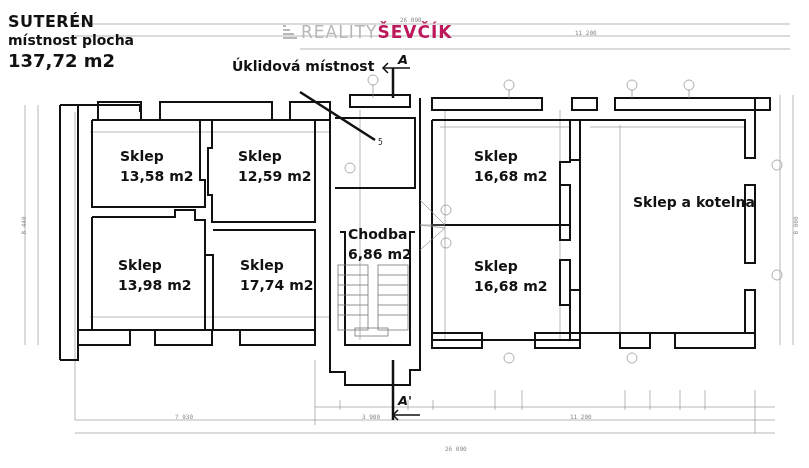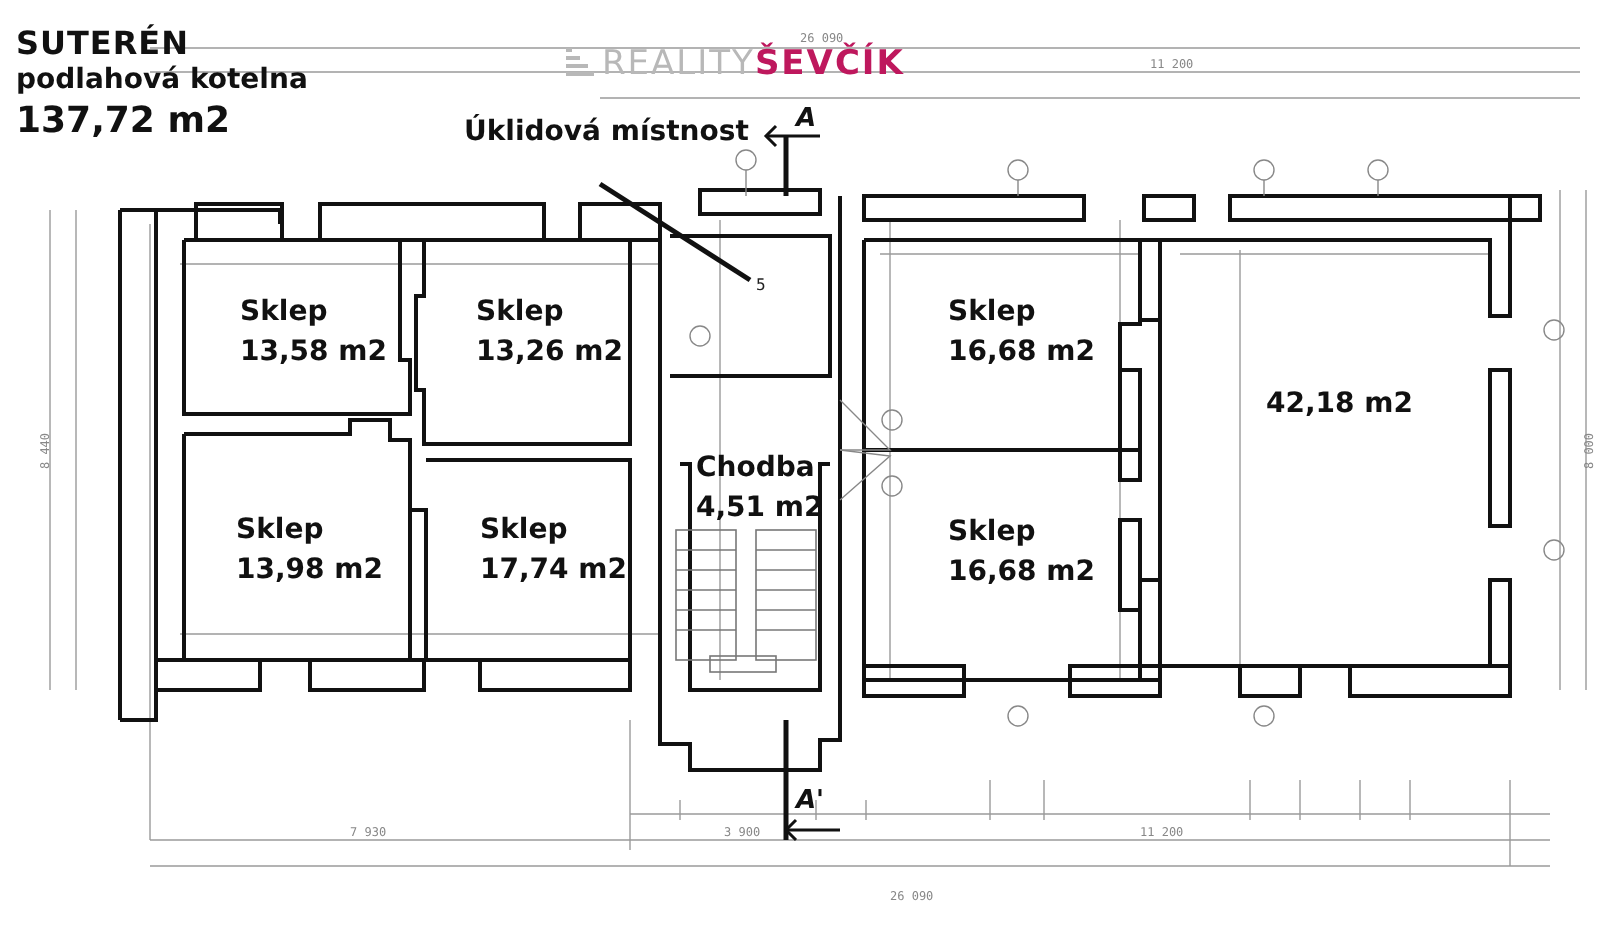--- a/index.html
+++ b/index.html
@@ -143,21 +143,21 @@
     <line x1="393" y1="68" x2="393" y2="98" stroke-width="2.5"></line>
     <line x1="393" y1="360" x2="393" y2="420" stroke-width="2.5"></line>
     <line x1="383" y1="68" x2="410" y2="68" stroke-width="1.5"></line>
     <polyline points="388,63 383,68 388,73" stroke-width="1.5"></polyline>
     <line x1="393" y1="415" x2="420" y2="415" stroke-width="1.5"></line>
     <polyline points="398,410 393,415 398,420" stroke-width="1.5"></polyline>
   </g>
 </svg>
 
 <div class="title t-main">SUTERÉN</div>
-<div class="title t-sub">podlahová kotelna</div>
+<div class="title t-sub">místnost plocha</div>
 <div class="title t-area">137,72 m2</div>
 
 <div class="watermark">
   <svg class="wm-icon" viewBox="0 0 16 14">
     <g stroke="#b8b8b8" stroke-width="2" fill="none">
       <line x1="1" y1="13" x2="15" y2="13"></line>
       <line x1="1" y1="9" x2="12" y2="9"></line>
       <line x1="1" y1="5" x2="8" y2="5"></line>
       <line x1="1" y1="1" x2="4" y2="1"></line>
     </g>
@@ -166,44 +166,44 @@
 
 <div class="room-label" style="left:232px; top:56px;">
   <div>Úklidová místnost</div>
 </div>
 <div class="room-label" style="left:120px; top:146px;">
   <div>Sklep</div>
   <div>13,58 m2</div>
 </div>
 <div class="room-label" style="left:238px; top:146px;">
   <div>Sklep</div>
-  <div>13,26 m2</div>
+  <div>12,59 m2</div>
 </div>
 <div class="room-label" style="left:118px; top:255px;">
   <div>Sklep</div>
   <div>13,98 m2</div>
 </div>
 <div class="room-label" style="left:240px; top:255px;">
   <div>Sklep</div>
   <div>17,74 m2</div>
 </div>
 <div class="room-label" style="left:348px; top:224px;">
   <div>Chodba</div>
-  <div>4,51 m2</div>
+  <div>6,86 m2</div>
 </div>
 <div class="room-label" style="left:474px; top:146px;">
   <div>Sklep</div>
   <div>16,68 m2</div>
 </div>
 <div class="room-label" style="left:474px; top:256px;">
   <div>Sklep</div>
   <div>16,68 m2</div>
 </div>
 <div class="room-label" style="left:633px; top:192px;">
-  <div>42,18 m2</div>
+  <div>Sklep a kotelna</div>
 </div>
 
 <div class="section-mark" style="left:398px; top:52px;">A</div>
 <div class="section-mark" style="left:398px; top:393px;">A'</div>
 <div class="dim" style="left:378px; top:138px; font-size:8px; color:#222;">5</div>
 
 <div class="dim" style="left:400px; top:16px;">26 090</div>
 <div class="dim" style="left:575px; top:29px;">11 200</div>
 <div class="dim" style="left:175px; top:413px;">7 930</div>
 <div class="dim" style="left:362px; top:413px;">3 900</div>

